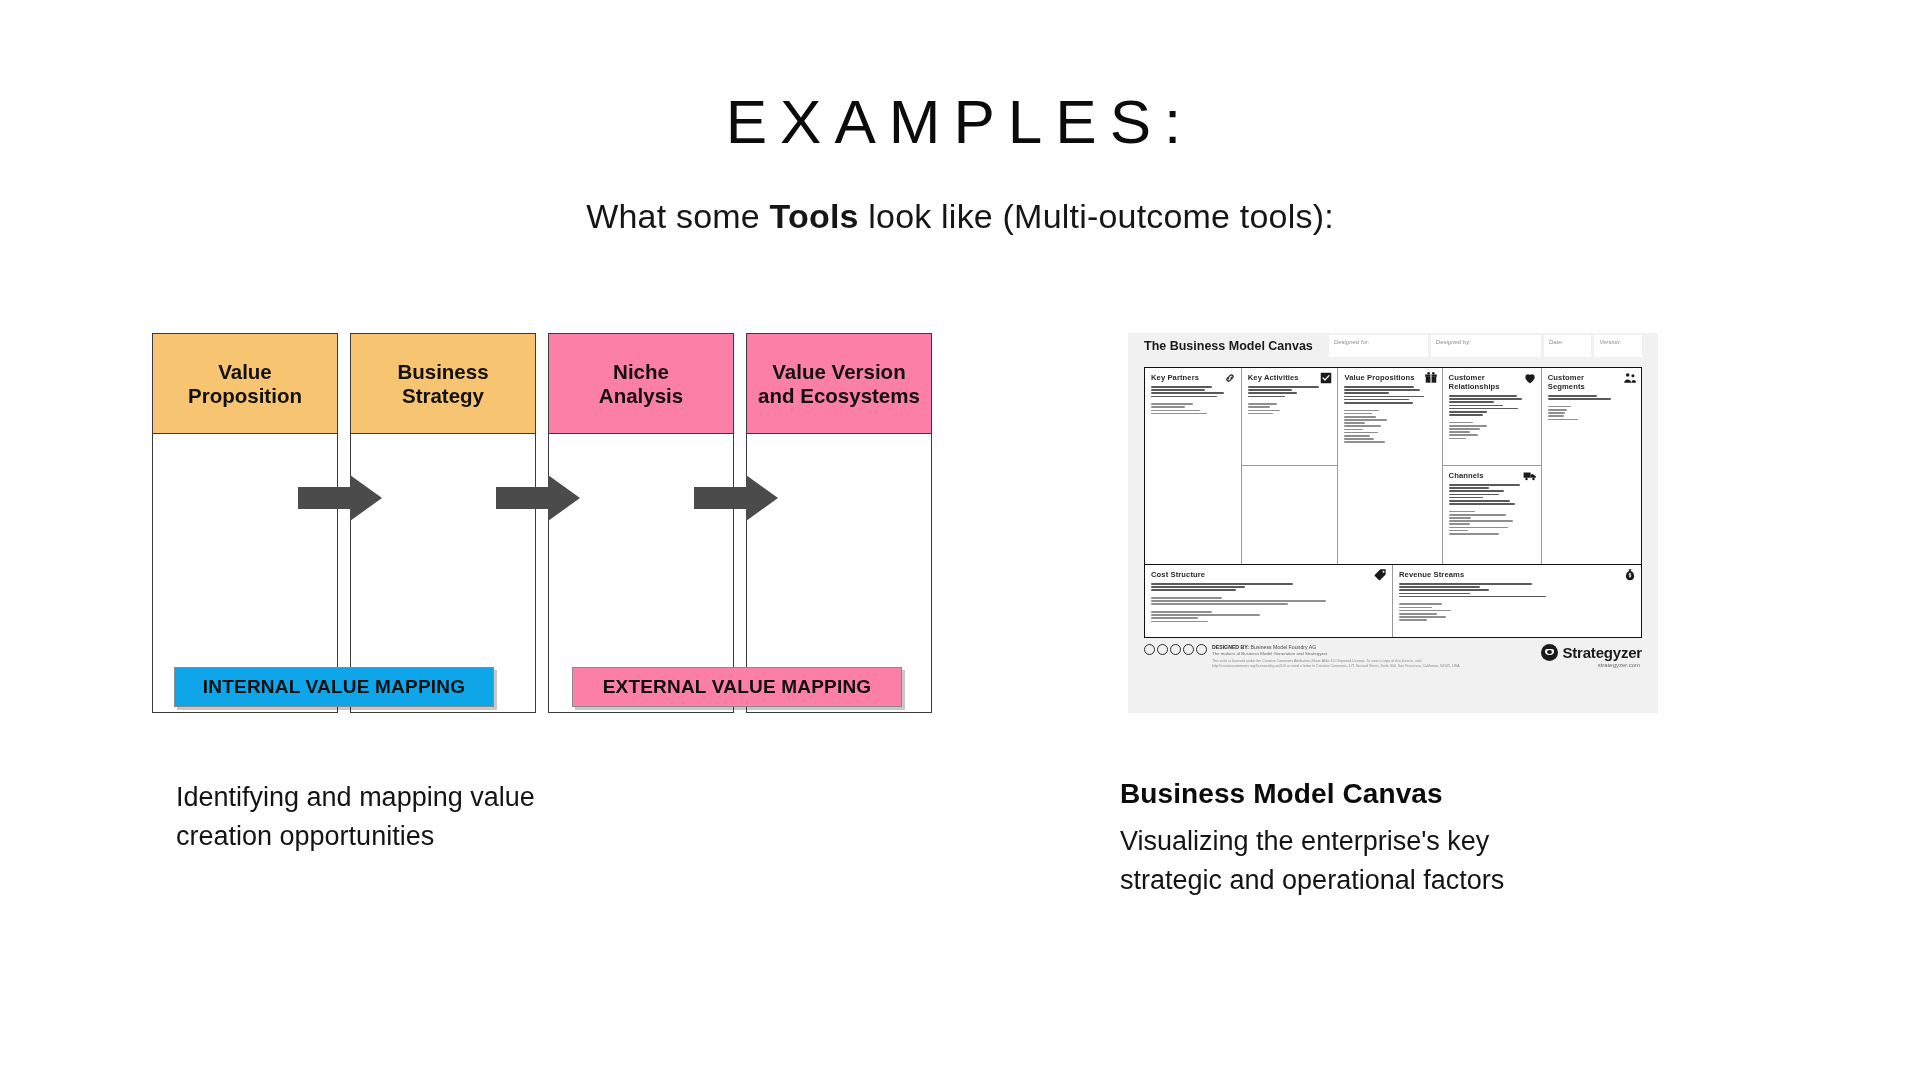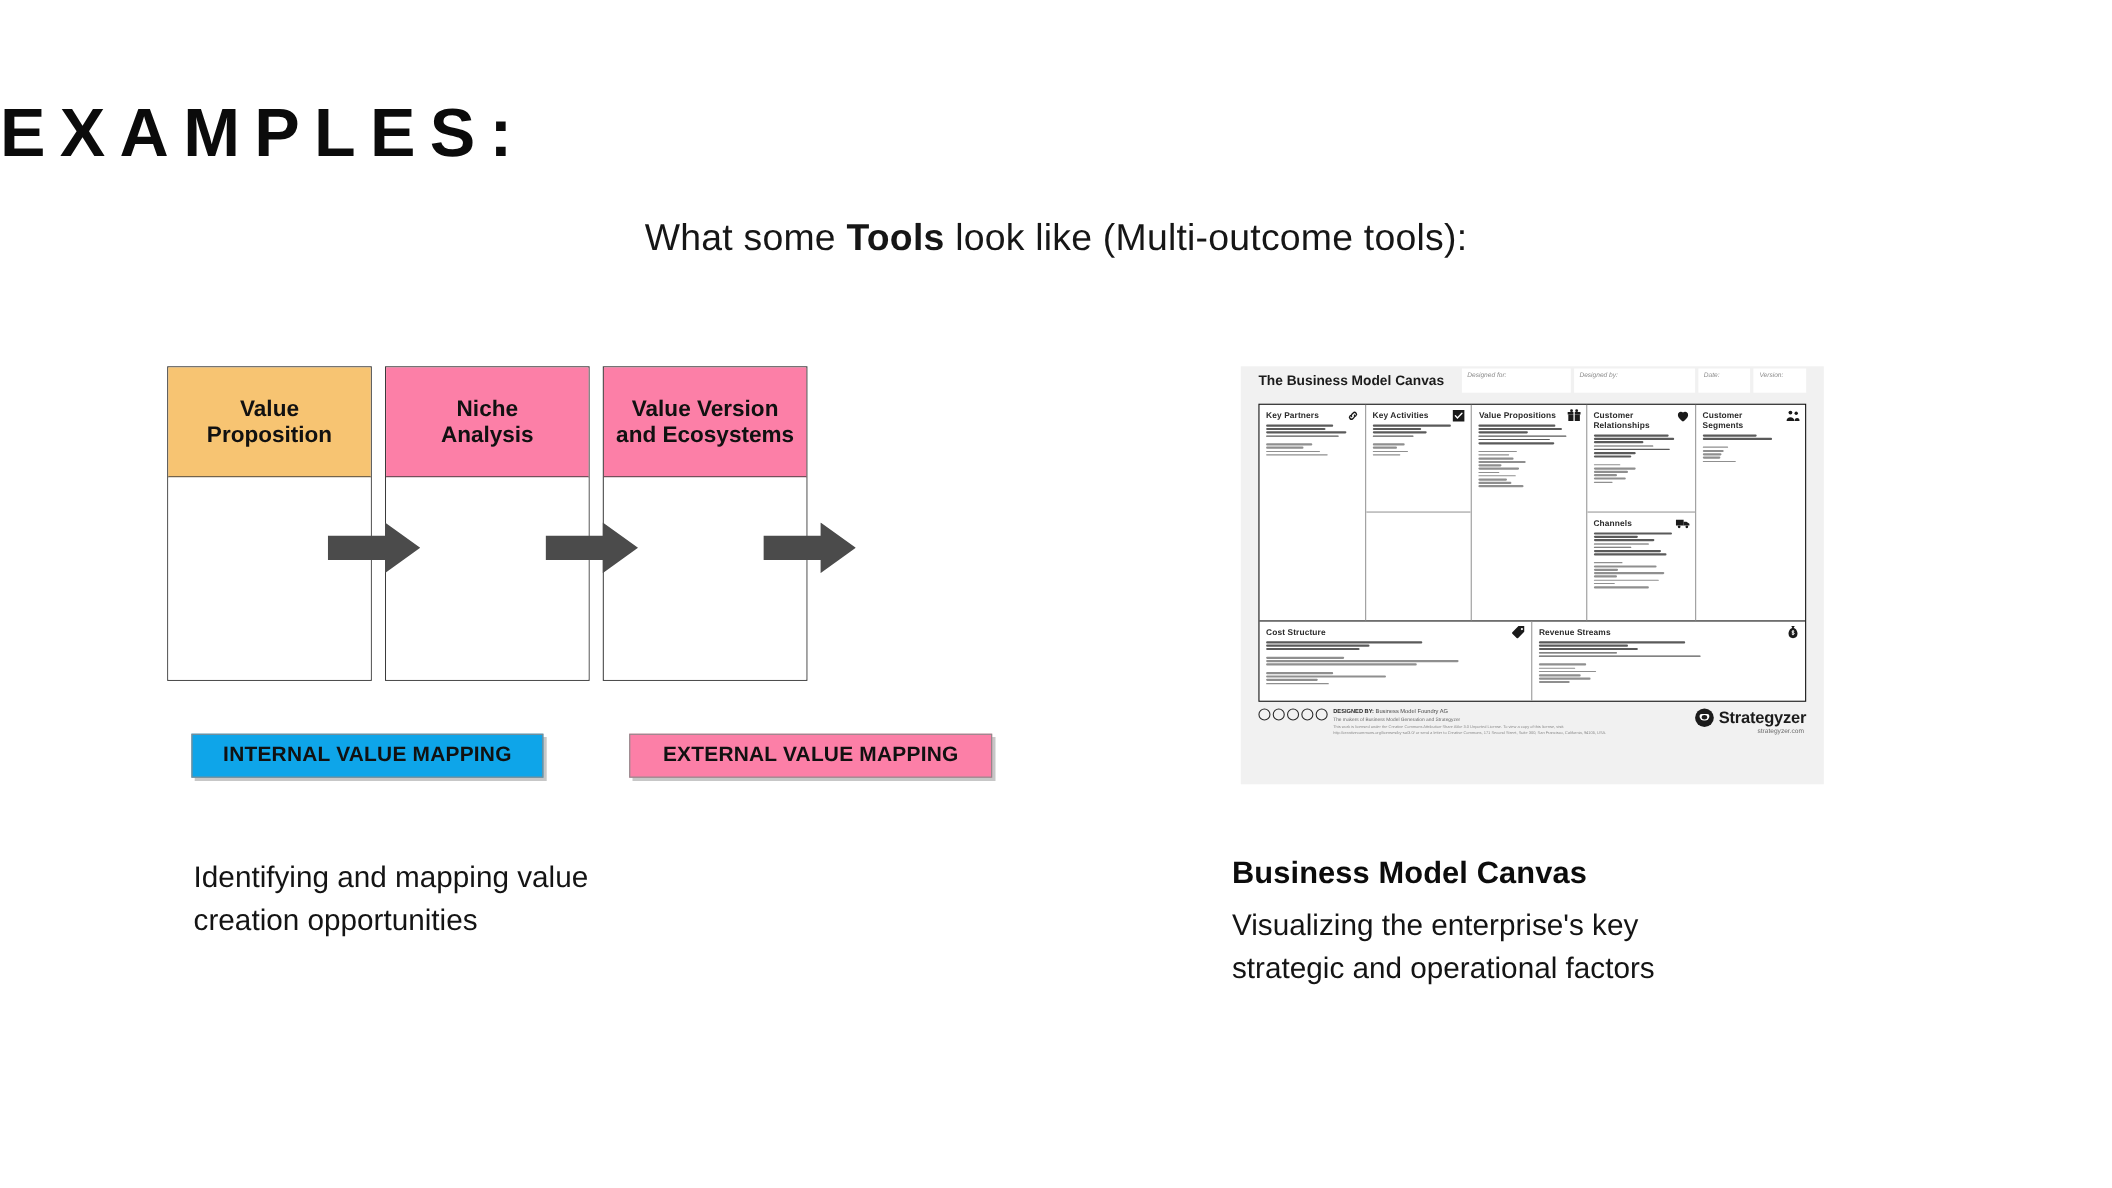--- a/index.html
+++ b/index.html
@@ -15,22 +15,23 @@
     overflow: hidden;
     position: relative;
   }
 
   
   .slide-title {
     position: absolute;
     top: 86px;
     left: 0;
     width: 1920px;
+    text-align: center;
     font-size: 62px;
-    font-weight: 700;
+    font-weight: 400;
     letter-spacing: 13px;
     color: #0b0b0b;
     font-family: "Liberation Sans", sans-serif;
   }
   .slide-subtitle {
     position: absolute;
     top: 197px;
     left: 0;
     width: 1920px;
     text-align: center;
@@ -51,21 +52,21 @@
   }
   .vvm-columns {
     position: absolute;
     left: 0;
     top: 0;
     display: flex;
     gap: 12px;
   }
   .vvm-col {
     width: 186px;
-    height: 286px;
+    height: 380px;
     border: 1.5px solid #3b3b3b;
     background: #ffffff;
     box-sizing: border-box;
     display: flex;
     flex-direction: column;
   }
   .vvm-col-head {
     height: 100px;
     box-sizing: border-box;
     border-bottom: 1.5px solid #3b3b3b;
@@ -268,20 +269,25 @@
 <div class="slide-title">EXAMPLES:</div>
 
 <div class="slide-subtitle"><span>What some </span><b>Tools</b><span> look like (Multi-outcome tools):</span></div>
 
 <div class="vvm-figure">
 
   <div class="vvm-columns">
     <div class="vvm-col internal">
       <div class="vvm-col-head">Value
 Proposition</div>
+      <div class="vvm-col-body"></div>
+    </div>
+    <div class="vvm-col internal">
+      <div class="vvm-col-head">Business
+Strategy</div>
       <div class="vvm-col-body"></div>
     </div>
     <div class="vvm-col external">
       <div class="vvm-col-head">Niche
 Analysis</div>
       <div class="vvm-col-body"></div>
     </div>
     <div class="vvm-col external">
       <div class="vvm-col-head">Value Version
 and Ecosystems</div>

